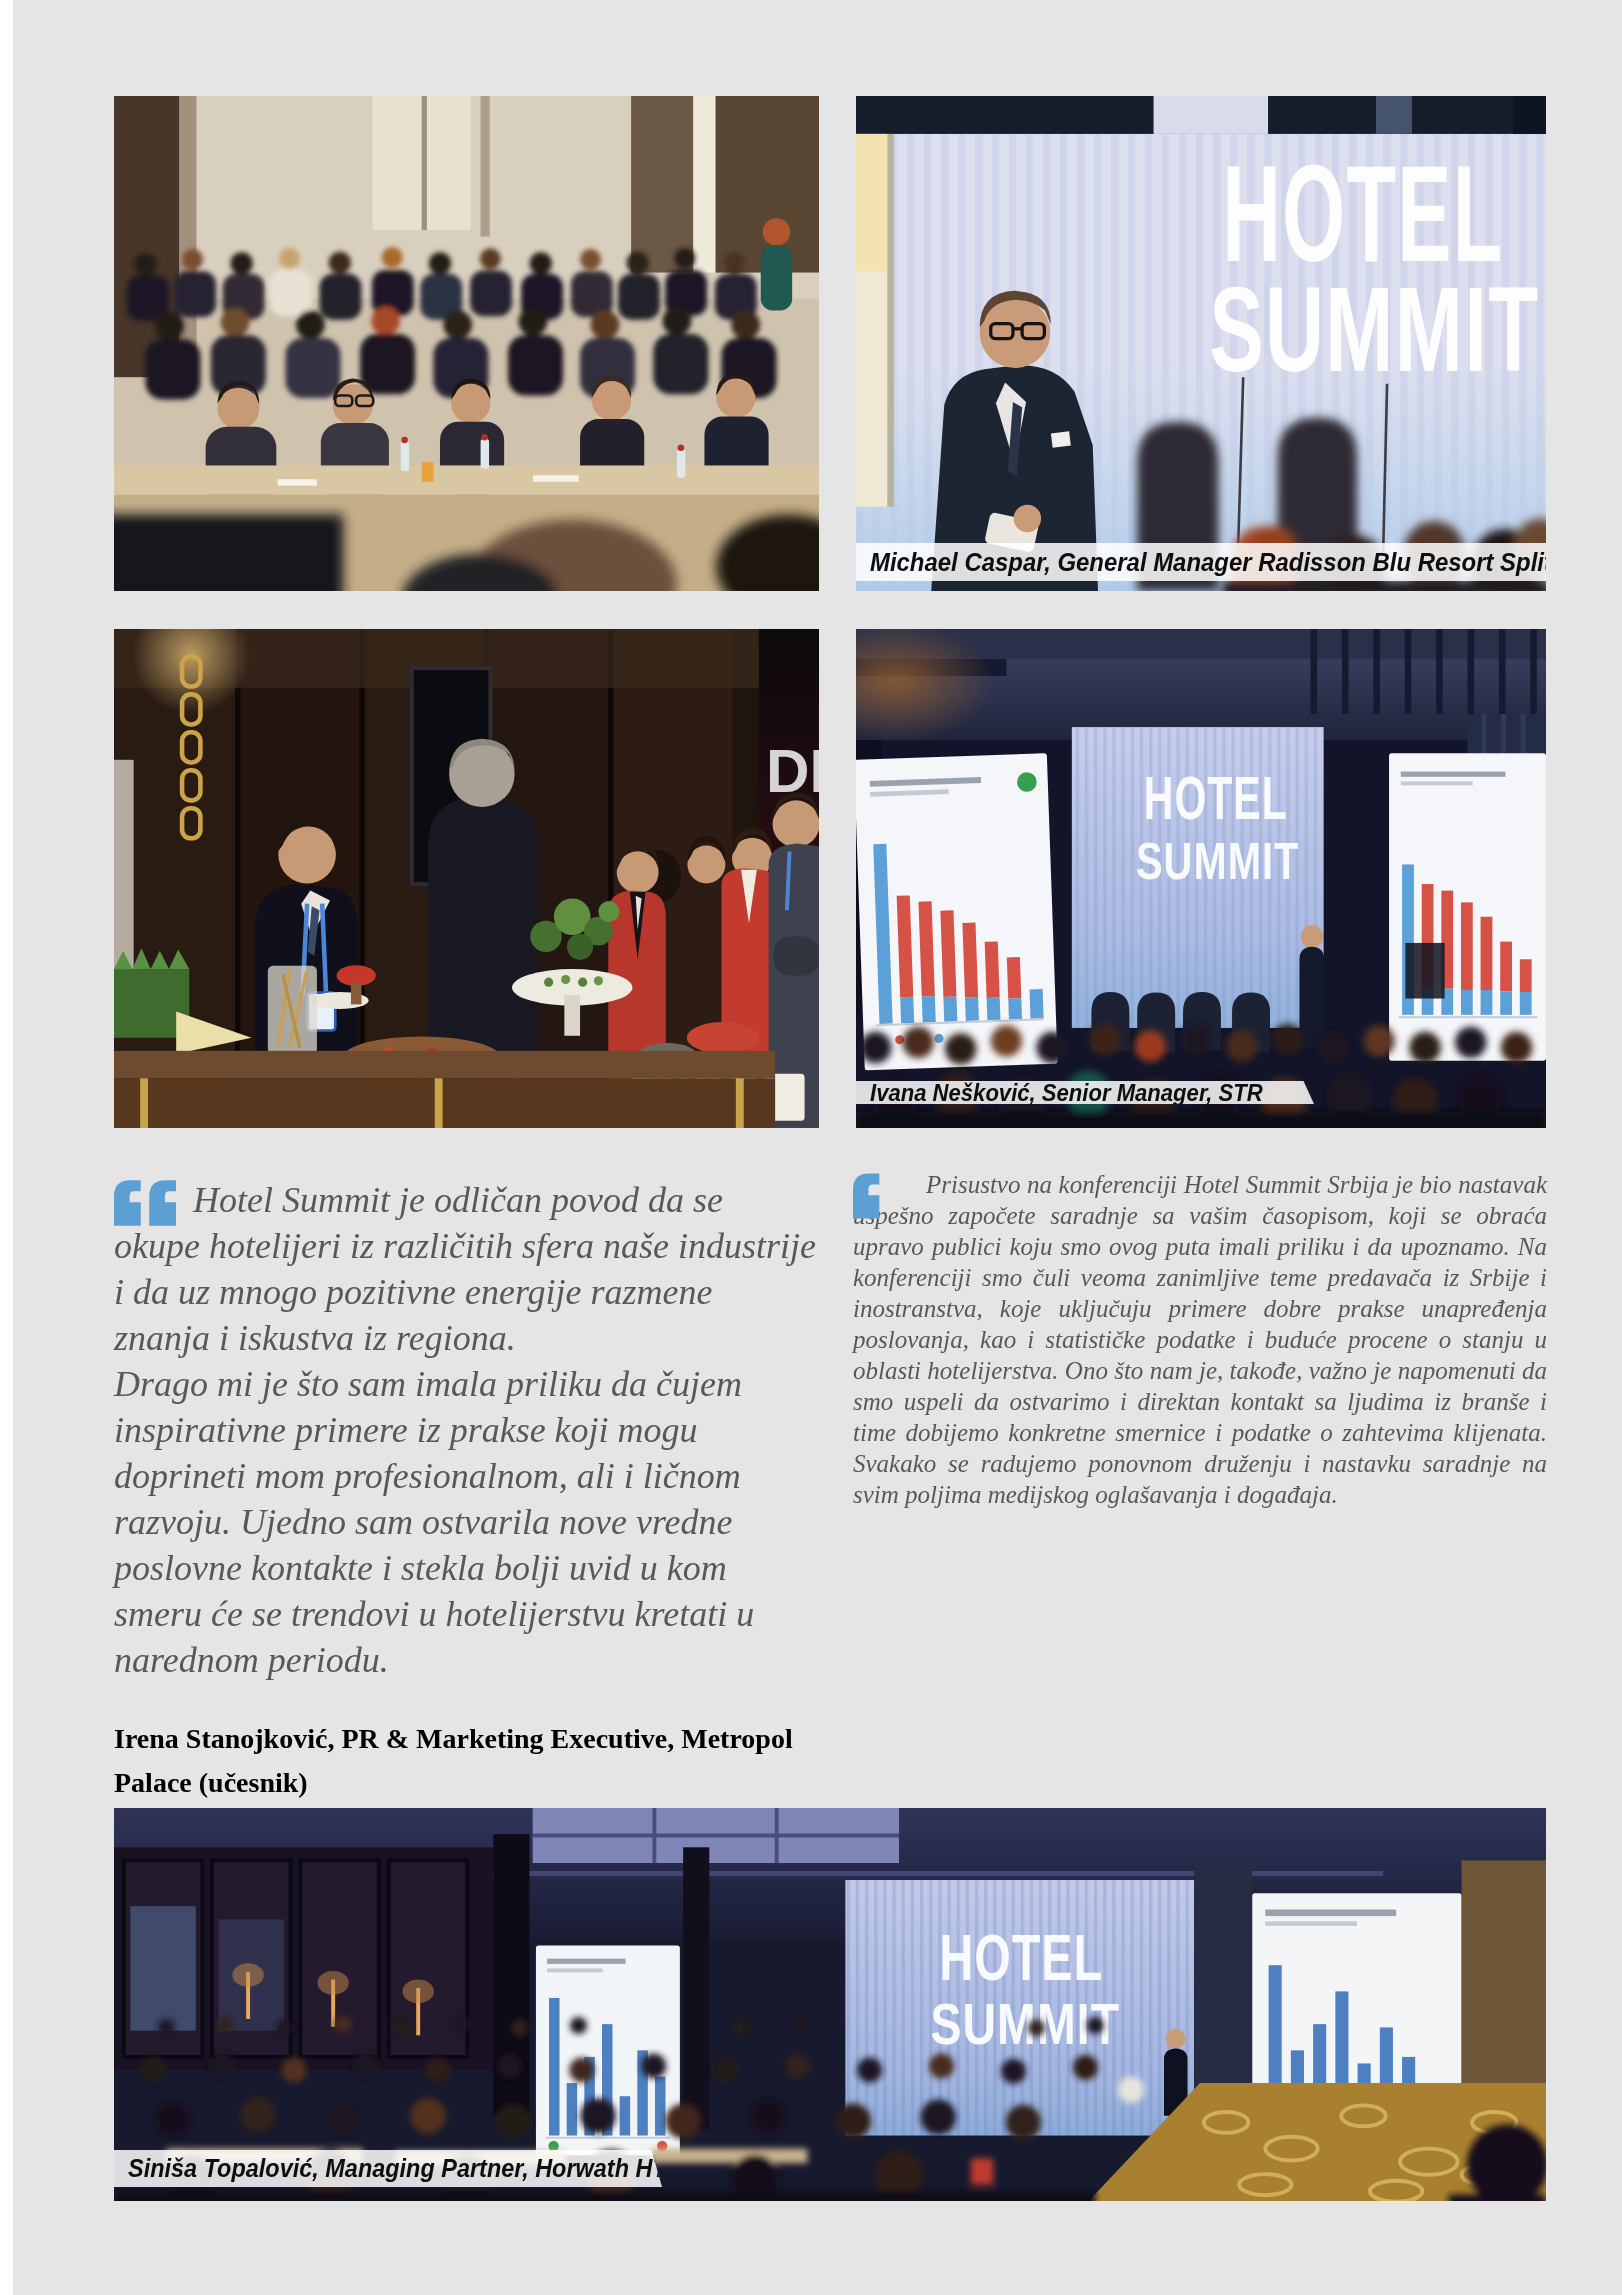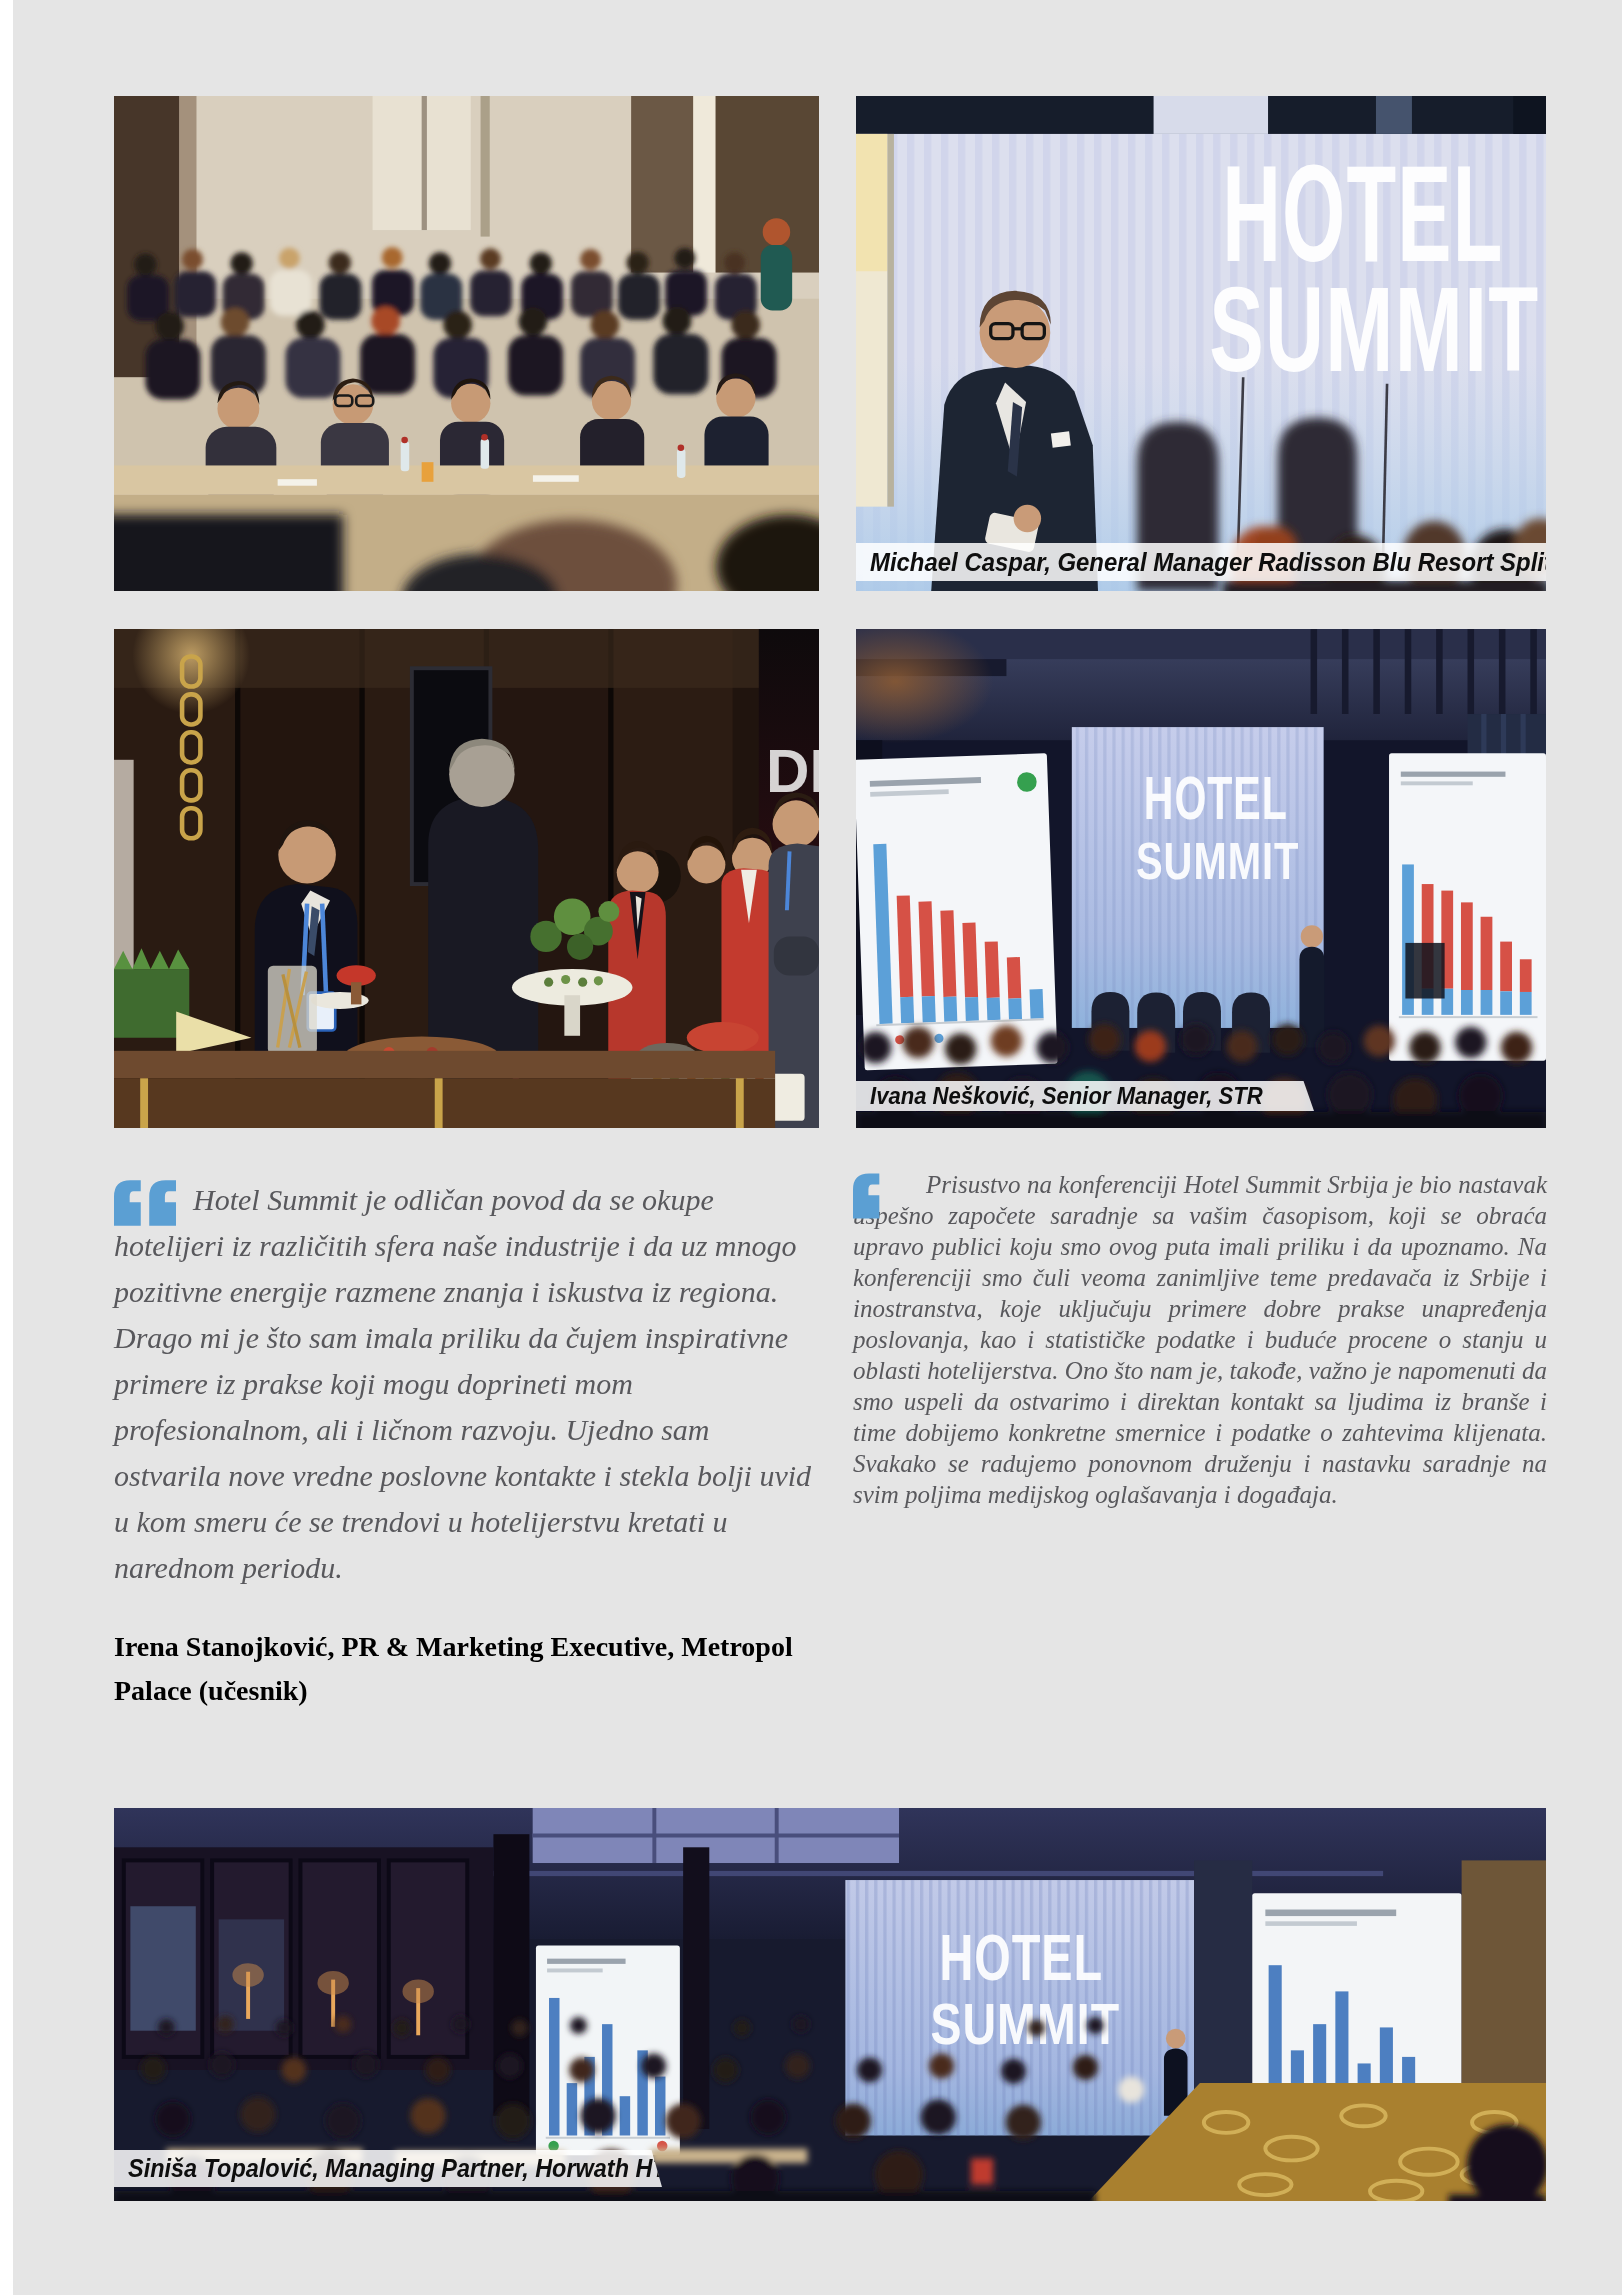--- a/index.html
+++ b/index.html
@@ -11,30 +11,30 @@
   .photo-tr{left:843px;top:96px;width:690px;height:495px;}
   .photo-ml{left:101px;top:629px;width:705px;height:499px;}
   .photo-mr{left:843px;top:629px;width:690px;height:499px;}
   .photo-bottom{left:101px;top:1808px;width:1432px;height:393px;}
   .caption{position:absolute;background:rgba(255,255,255,0.85);display:flex;align-items:center;
            padding:0 14.4px;box-sizing:border-box;}
   .caption span{font-family:"Liberation Sans",sans-serif;font-style:italic;font-weight:700;
                 color:#0e0e0e;transform:scaleX(0.92);transform-origin:left center;white-space:nowrap;}
   .cap-tr{left:0;top:447px;width:690px;height:38px;}
   .cap-tr span{font-size:26px;}
-  .cap-mr{left:0;top:452px;width:458px;height:30px;clip-path:polygon(0 0,calc(100% - 10.5px) 0,100% 100%,0 100%);}
+  .cap-mr{left:0;top:452px;width:458px;height:23px;clip-path:polygon(0 0,calc(100% - 10.5px) 0,100% 100%,0 100%);}
   .cap-mr span{font-size:24px;}
   .cap-bottom{left:0;top:342px;width:548px;height:37px;clip-path:polygon(0 0,calc(100% - 10.5px) 0,100% 100%,0 100%);}
   .cap-bottom span{font-size:25.5px;}
   .quote{position:absolute;}
   .quote-left{left:101px;top:1177px;width:703px;}
   .quote-right{left:840px;top:1169px;width:694px;}
   .qicon{position:absolute;left:0;top:2.6px;}
   .qt{margin:0;font-style:italic;color:#58585c;}
-  .quote-left .qt{font-size:30px;line-height:46px;}
+  .quote-left .qt{font-size:36px;line-height:46px;}
   .quote-right .qt{font-size:25px;line-height:31px;text-align:justify;}
   .qt.first-l{text-indent:79px;}
   .qt.first-r{text-indent:73px;}
   .attr{margin:0;font-weight:700;color:#000;font-style:normal;}
   .quote-left .attr{margin-top:34px;font-size:28px;line-height:44px;}
   .quote-right .attr{margin-top:30px;font-size:28px;line-height:43px;}
   .bw{font-family:"Liberation Sans",sans-serif;font-weight:700;fill:rgba(255,255,255,0.94);letter-spacing:3px;}
   .bw2{font-family:"Liberation Sans",sans-serif;font-weight:700;fill:rgba(255,255,255,0.92);letter-spacing:2px;}
 </style>
 </head>

